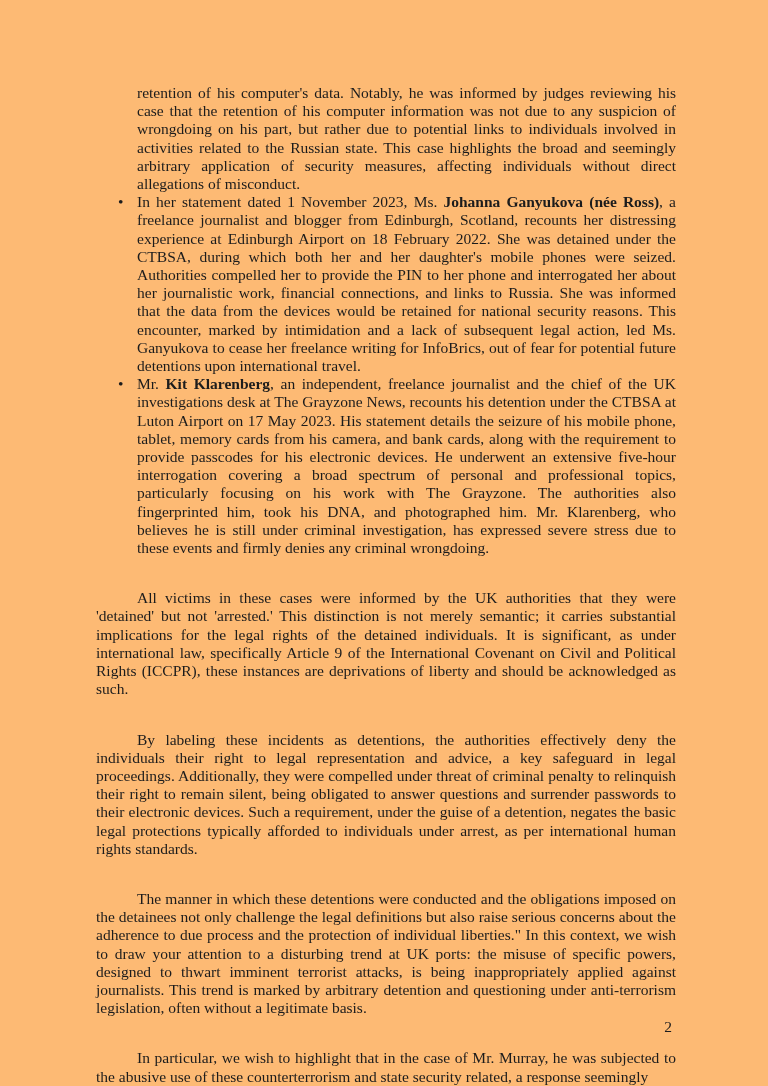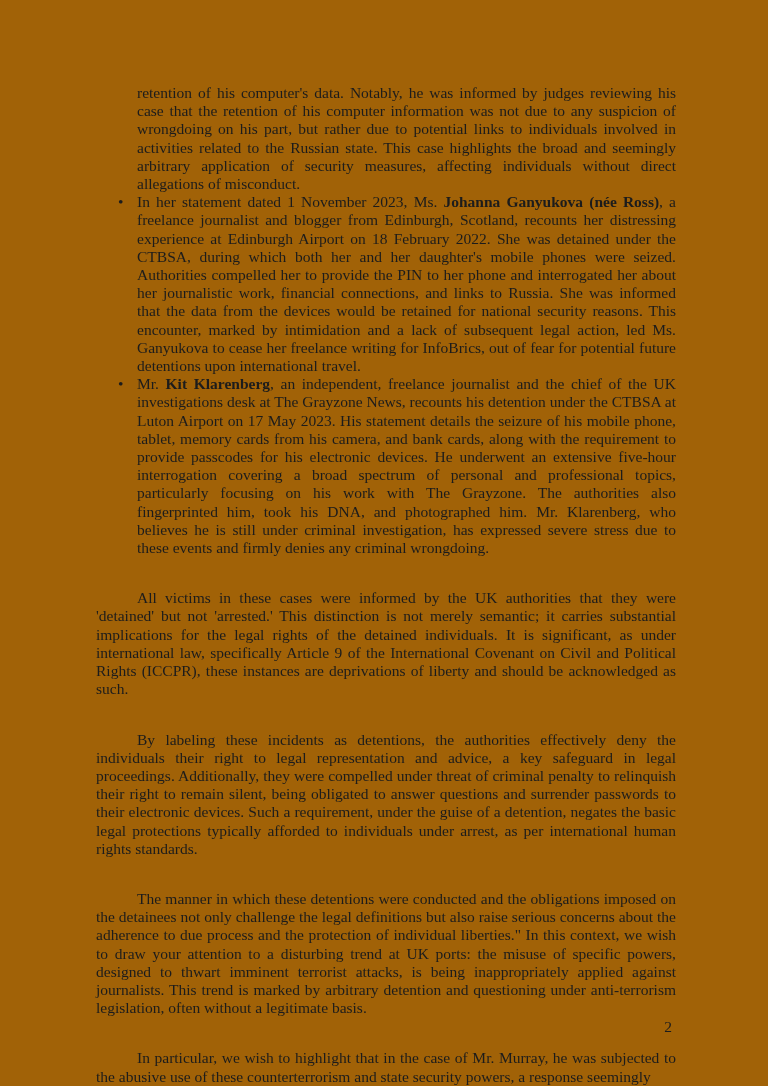--- a/index.html
+++ b/index.html
@@ -10,21 +10,21 @@
     position: relative;
     overflow: hidden;
     font-family: "Liberation Serif", "DejaVu Serif", serif;
     font-size: 15.5px;
     line-height: 18.2px;
     color: #1c1c1c;
   }
   .page {
     position: absolute;
     inset: 0;
-    background: #a16207;
+    background: #fdba74;
   }
   .content {
     position: absolute;
     left: 96px;
     right: 92px;
     top: 84px;
     text-align: justify;
   }
   
   .continuation {
@@ -74,18 +74,18 @@
         <span>Mr. <b>Kit Klarenberg</b>, an independent, freelance journalist and the chief of the UK investigations desk at The Grayzone News, recounts his detention under the CTBSA at Luton Airport on 17 May 2023. His statement details the seizure of his mobile phone, tablet, memory cards from his camera, and bank cards, along with the requirement to provide passcodes for his electronic devices. He underwent an extensive five-hour interrogation covering a broad spectrum of personal and professional topics, particularly focusing on his work with The Grayzone. The authorities also fingerprinted him, took his DNA, and photographed him. Mr. Klarenberg, who believes he is still under criminal investigation, has expressed severe stress due to these events and firmly denies any criminal wrongdoing.</span>
       </li>
     </ul>
 
     <p class="para">All victims in these cases were informed by the UK authorities that they were 'detained' but not 'arrested.' This distinction is not merely semantic; it carries substantial implications for the legal rights of the detained individuals. It is significant, as under international law, specifically Article 9 of the International Covenant on Civil and Political Rights (ICCPR), these instances are deprivations of liberty and should be acknowledged as such.</p>
 
     <p class="para">By labeling these incidents as detentions, the authorities effectively deny the individuals their right to legal representation and advice, a key safeguard in legal proceedings. Additionally, they were compelled under threat of criminal penalty to relinquish their right to remain silent, being obligated to answer questions and surrender passwords to their electronic devices. Such a requirement, under the guise of a detention, negates the basic legal protections typically afforded to individuals under arrest, as per international human rights standards.</p>
 
     <p class="para">The manner in which these detentions were conducted and the obligations imposed on the detainees not only challenge the legal definitions but also raise serious concerns about the adherence to due process and the protection of individual liberties." In this context, we wish to draw your attention to a disturbing trend at UK ports: the misuse of specific powers, designed to thwart imminent terrorist attacks, is being inappropriately applied against journalists. This trend is marked by arbitrary detention and questioning under anti-terrorism legislation, often without a legitimate basis.</p>
 
-    <p class="para">In particular, we wish to highlight that in the case of Mr. Murray, he was subjected to the abusive use of these counterterrorism and state security powers, a response seemingly</p>
+    <p class="para">In particular, we wish to highlight that in the case of Mr. Murray, he was subjected to the abusive use of these counterterrorism and state security related, a response seemingly</p>
 
   </div>
 
   <div class="page-footer">2</div>
 </div>
 
 </body></html>

